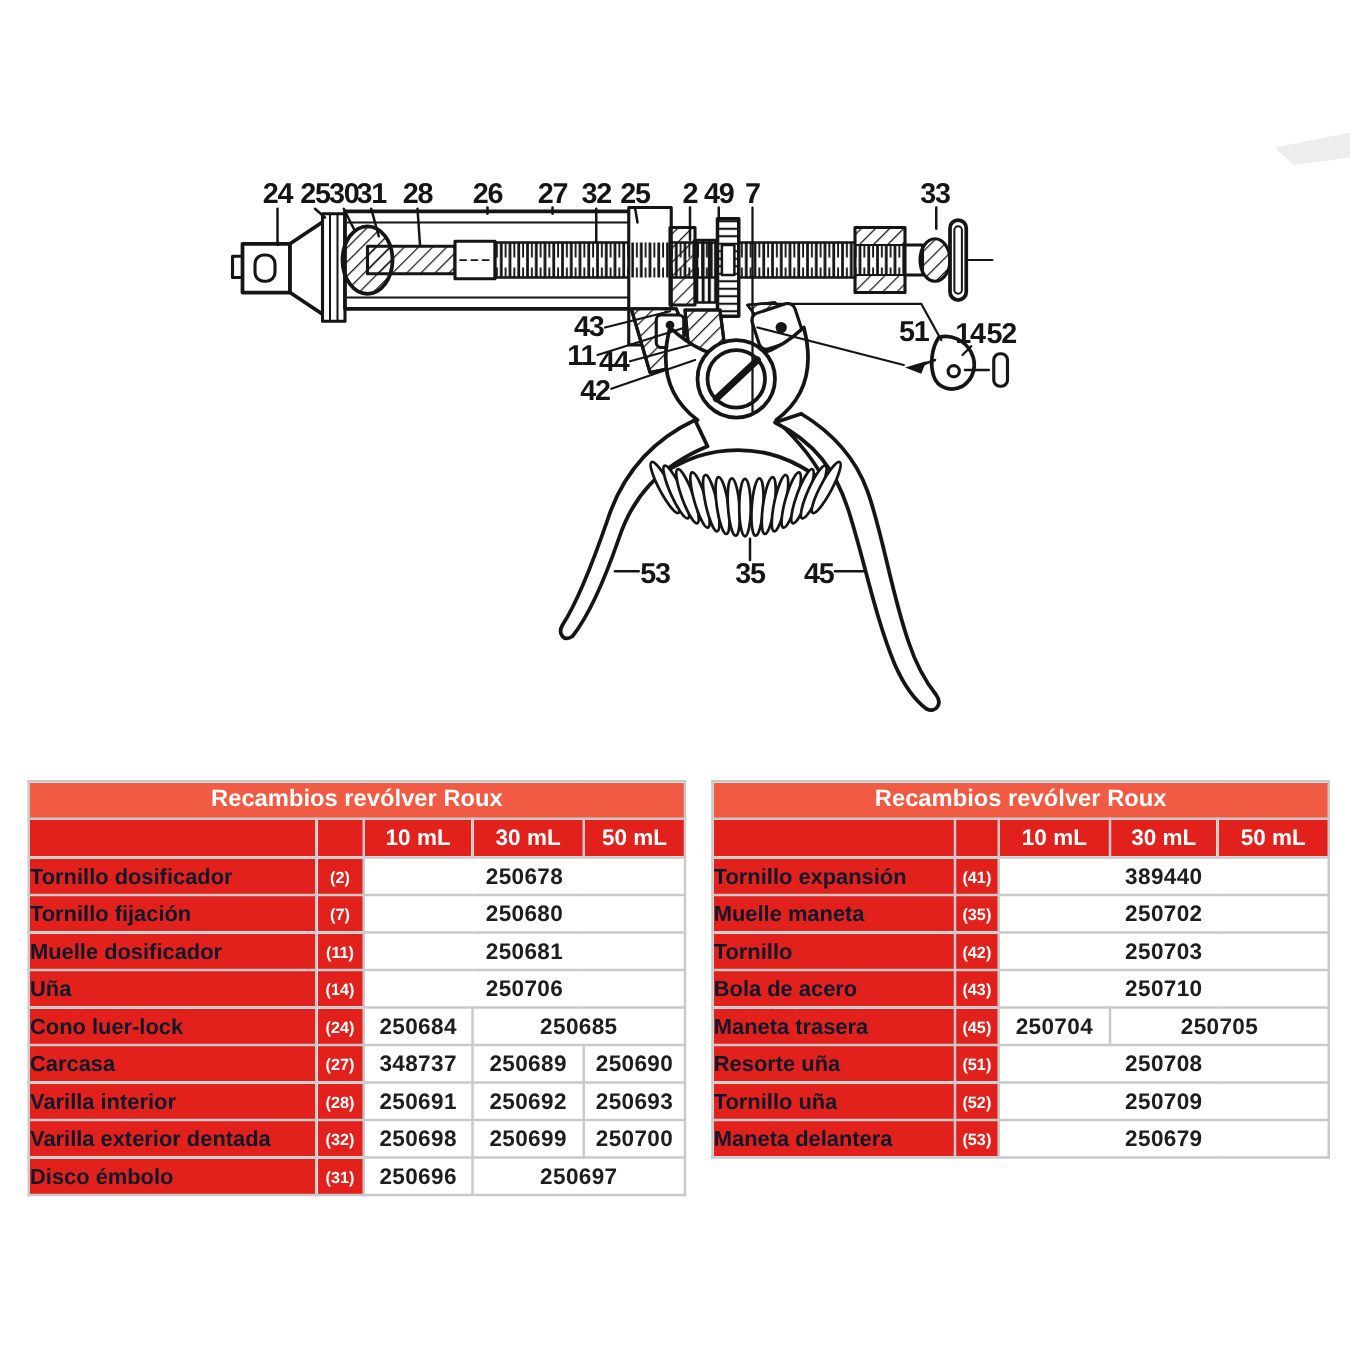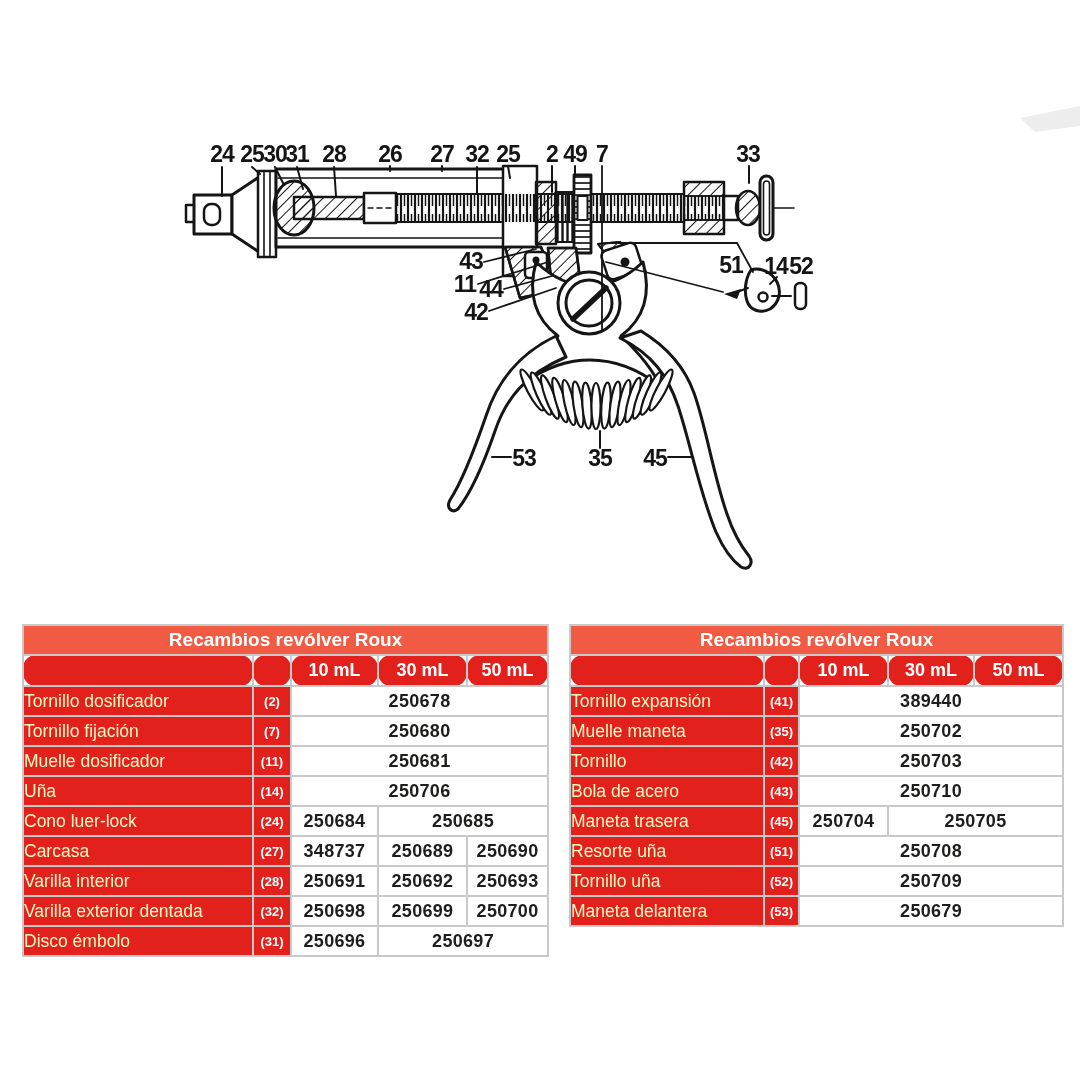--- a/index.html
+++ b/index.html
@@ -8,22 +8,22 @@
   .diagram{position:absolute;left:0;top:0;}
   .diagram text{font-family:"Liberation Sans",sans-serif;font-weight:bold;fill:#151515;
                 font-size:23px;letter-spacing:-1px;}
   .table-wrap{position:absolute;top:624px;}
   .tw-left{left:22px;width:527px;}
   .tw-right{left:569px;width:494px;}
   table.parts{border-collapse:collapse;width:100%;table-layout:fixed;}
   table.parts th,table.parts td{border:2px solid #c9c9c9;height:30px;padding:0;box-sizing:border-box;
                 overflow:hidden;white-space:nowrap;}
   th.t-title{background:#f25b43;color:#fff;font-size:19px;font-weight:700;text-align:center;height:31px;}
-  tr.t-cols th{background:#e3211c;color:#fff;font-size:18px;font-weight:700;text-align:center;height:31px;border-radius:13px;}
-  td.c-name{background:#e3211c;color:#fef9c3;font-weight:400;font-size:17.5px;text-align:left;padding-left:11px;}
+  tr.t-cols th{background:#e3211c;color:#fff;font-size:18px;font-weight:700;text-align:center;height:31px;}
+  td.c-name{background:#e3211c;color:#0f172a;font-weight:700;font-size:17.5px;text-align:left;padding-left:11px;}
   td.c-ref{background:#e3211c;color:#fff;font-weight:700;font-size:13px;text-align:center;}
   td.c-val{background:#fff;color:#1d1d1b;font-weight:700;font-size:18px;text-align:center;letter-spacing:.3px;}
 </style>
 </head>
 <body>
 
 <div class="stage">
 
   <svg class="diagram" width="1080" height="600" viewBox="0 0 1080 600">
     <defs>

